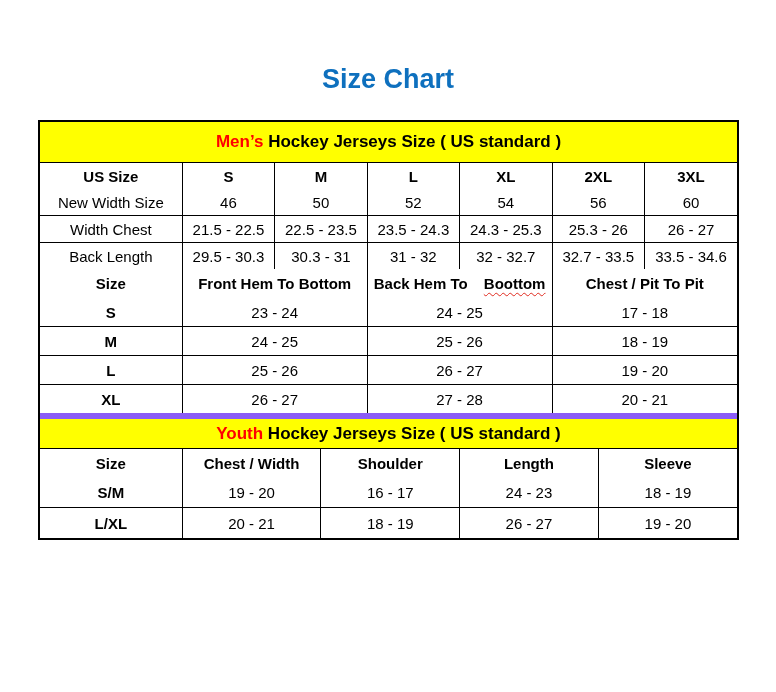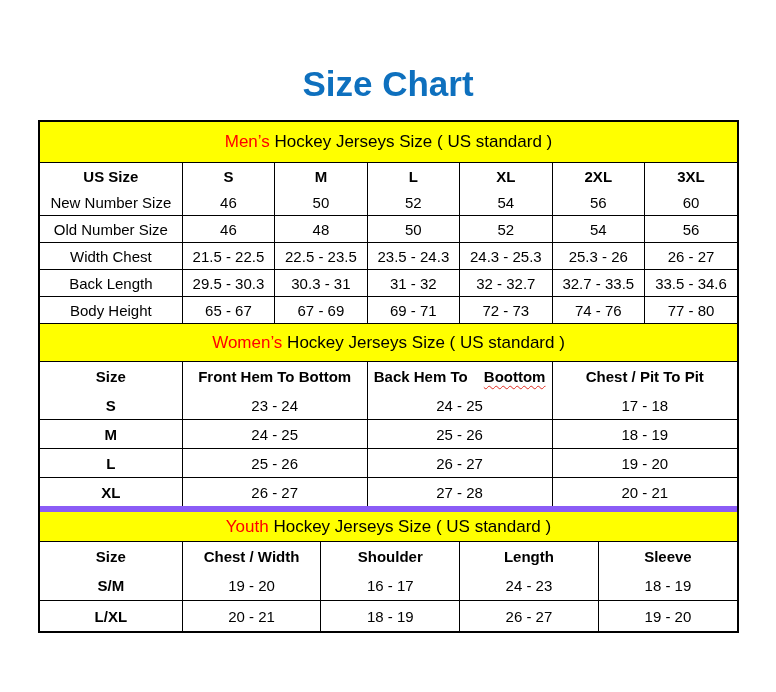--- a/index.html
+++ b/index.html
@@ -12,37 +12,37 @@
     position: relative;
     width: 776px;
     height: 692px;
     background: #ffffff;
     overflow: hidden;
   }
   .page-title {
     margin: 0;
     padding-top: 64px;
     text-align: center;
-    font-size: 35px;
+    font-size: 27px;
     font-weight: bold;
     color: #0e70be;
     letter-spacing: 0px;
   }
   .chart {
     position: absolute;
     left: 38px;
     top: 120px;
     width: 697px;
     border: 2px solid #000000;
     background: #ffffff;
   }
   .band {
     background: #ffff00;
     text-align: center;
-    font-weight: normal;
+    font-weight: bold;
     font-size: 17px;
     color: #000000;
     border-bottom: 1px solid #000000;
   }
   .band-inner { display: inline-block; }
   .band .hl { color: #ff0000; }
   .band-men   { height: 40px; line-height: 40px; }
   .band-women { height: 37px; line-height: 37px; border-top: 1px solid #000000; }
   .band-youth { height: 29px; line-height: 29px; border-top: 6px solid #8b5cf6; }
   table.size-table {
@@ -109,72 +109,49 @@
             <th>S</th>
             <th>M</th>
             <th>L</th>
             <th>XL</th>
             <th>2XL</th>
             <th>3XL</th>
           </tr>
         </thead>
         <tbody>
           <tr>
-            <td>New Number Size</td>
+            <td>New Width Size</td>
             <td>46</td>
             <td>50</td>
             <td>52</td>
             <td>54</td>
             <td>56</td>
             <td>60</td>
-          </tr>
-          <tr>
-            <td>Old Number Size</td>
-            <td>46</td>
-            <td>48</td>
-            <td>50</td>
-            <td>52</td>
-            <td>54</td>
-            <td>56</td>
           </tr>
           <tr>
             <td>Width Chest</td>
             <td>21.5 - 22.5</td>
             <td>22.5 - 23.5</td>
             <td>23.5 - 24.3</td>
             <td>24.3 - 25.3</td>
             <td>25.3 - 26</td>
             <td>26 - 27</td>
           </tr>
           <tr>
             <td>Back Length</td>
             <td>29.5 - 30.3</td>
             <td>30.3 - 31</td>
             <td>31 - 32</td>
             <td>32 - 32.7</td>
             <td>32.7 - 33.5</td>
             <td>33.5 - 34.6</td>
           </tr>
-          <tr>
-            <td>Body Height</td>
-            <td>65 - 67</td>
-            <td>67 - 69</td>
-            <td>69 - 71</td>
-            <td>72 - 73</td>
-            <td>74 - 76</td>
-            <td>77 - 80</td>
-          </tr>
         </tbody>
       </table>
 
-    <div class="band band-women">
-      <span class="band-inner">
-        <span class="hl">Women’s</span><span> Hockey Jerseys Size ( US standard )</span>
-      </span>
-    </div>
     <table class="size-table women bold-labels">
       <colgroup>
           <col style="width:20.4%">
           <col span="3">
         </colgroup>
     <thead>
           <tr>
             <th>Size</th>
             <th>Front Hem To Bottom</th>
             <th>Back Hem To <span class="wavy">Boottom</span></th>

